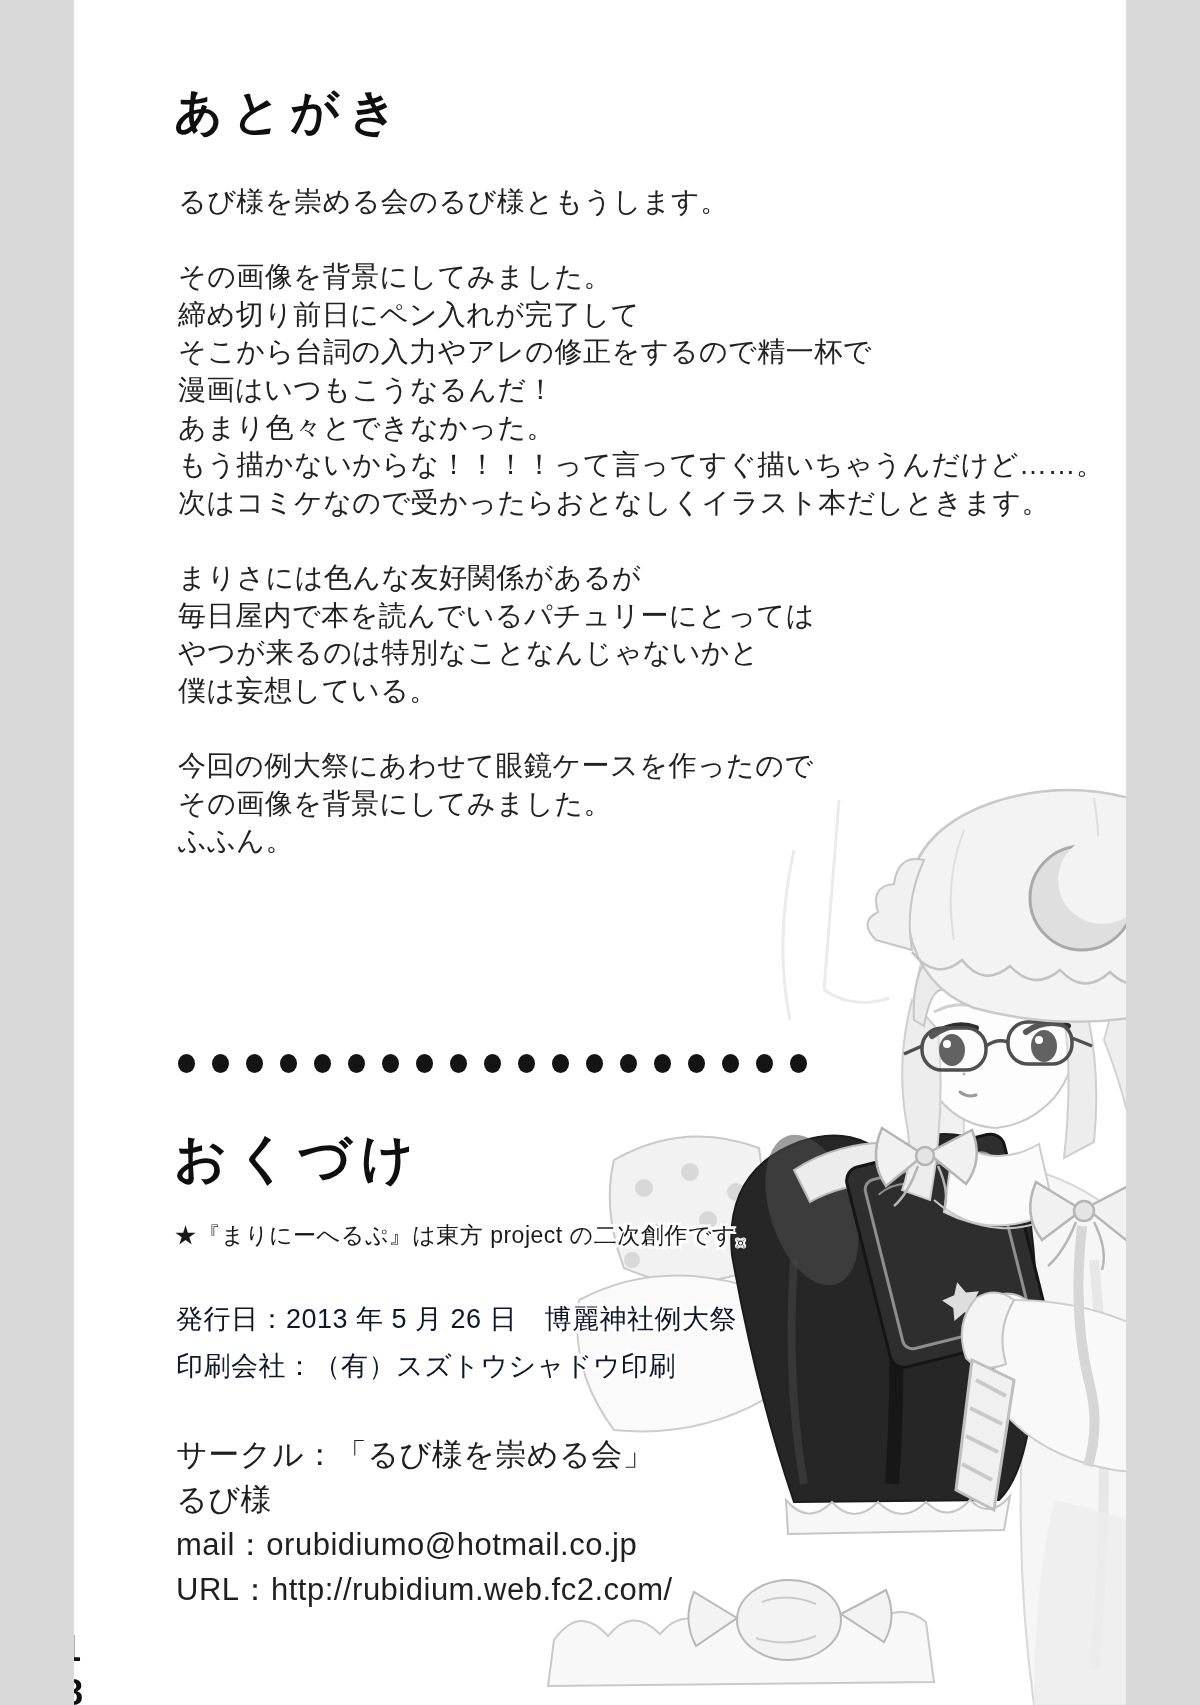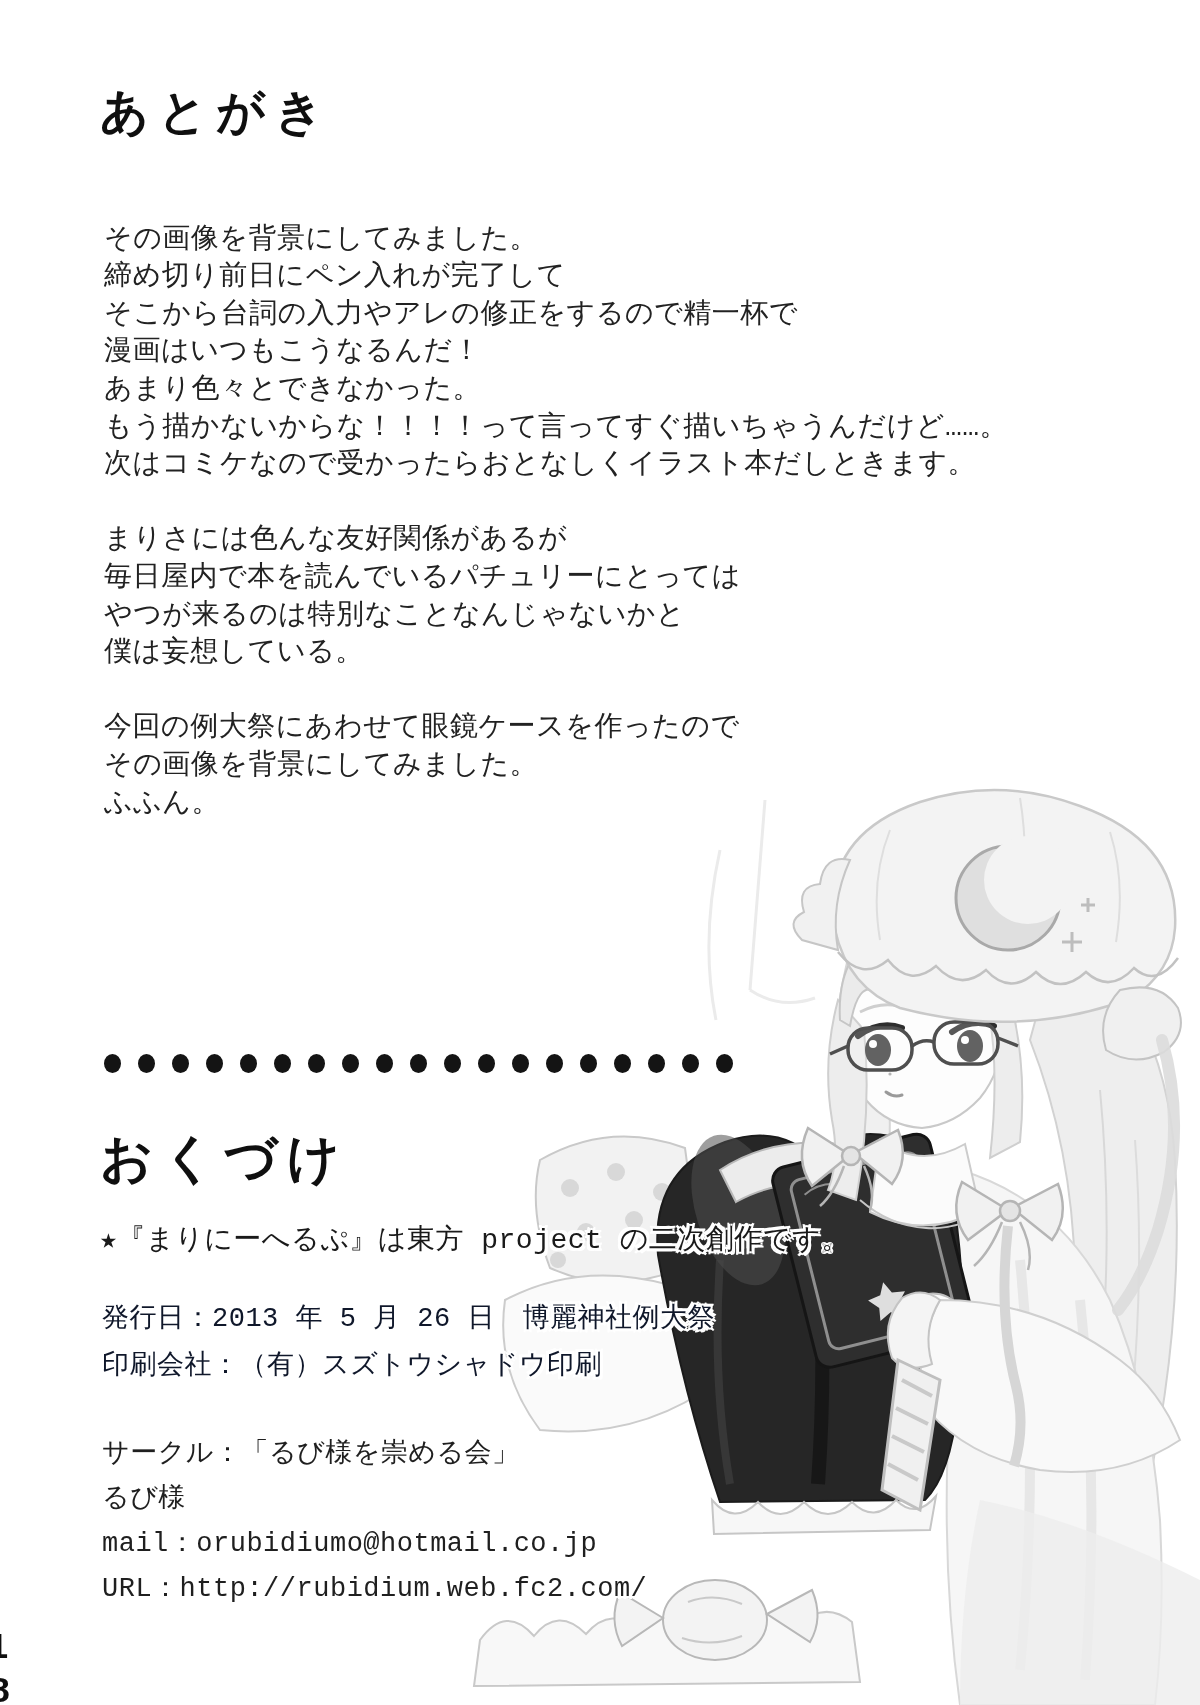--- a/index.html
+++ b/index.html
@@ -1,22 +1,22 @@
 <!DOCTYPE html>
 <html><head>
 <meta charset="utf-8">
 <style>
   html,body{margin:0;padding:0;background:#d9d9d9;}
   .page{
     position:relative;
-    width:1200px;height:1705px;
+    width:1052px;height:1705px;
     margin:0 auto;
     background:#ffffff;
     overflow:hidden;
-    font-family:Liberation Mono, monospace;
+    font-family:Liberation Sans, sans-serif;
     color:#1e1e1e;
   }
   .heading{
     position:absolute;left:100px;
     font-weight:bold;color:#0f0f0f;
     letter-spacing:9px;
   }
   #afterword-heading{top:80px;font-size:48px;}
   #colophon-heading{top:1124px;font-size:52px;}
   .body-text{
@@ -31,45 +31,46 @@
   }
   .dot{width:17px;height:19px;border-radius:50%;background:#141414;display:inline-block;}
   .halo{
     text-shadow:
       2px 0 0 #fff,-2px 0 0 #fff,0 2px 0 #fff,0 -2px 0 #fff,
       2px 2px 0 #fff,-2px -2px 0 #fff,2px -2px 0 #fff,-2px 2px 0 #fff,
       3px 3px 0 #fff,-3px 3px 0 #fff,3px -3px 0 #fff,-3px -3px 0 #fff;
   }
   .colophon-note{
     position:absolute;left:100px;top:1220px;
-    font-size:28px;letter-spacing:0.5px;color:#1a1a1a;
+    font-size:23px;letter-spacing:0.5px;color:#1a1a1a;
   }
   .pub-block{
     position:absolute;left:102px;top:1296px;
     font-size:27px;line-height:47px;letter-spacing:0.5px;color:#0f172a;
   }
   .circle-block{
     position:absolute;left:102px;top:1432px;
-    font-size:27px;line-height:45px;letter-spacing:0.5px;color:#1f1f1f;
+    font-size:31px;line-height:45px;letter-spacing:0.5px;color:#1f1f1f;
   }
   .edge-mark{
     position:absolute;color:#0f0f0f;font-size:36px;font-weight:bold;
   }
   #edge-mark-1{left:-13px;top:1628px;}
   #edge-mark-2{left:-11px;top:1672px;}
   svg.illust{position:absolute;left:420px;top:740px;}
 </style>
 </head>
 <body>
 
 <div class="page">
 
   <div class="heading" id="afterword-heading">あとがき</div>
 
   <div class="body-text">
+    <div class="tline">るび様を崇める会のるび様ともうします。</div>
     <div class="tline"></div>
     <div class="tline">その画像を背景にしてみました。</div>
     <div class="tline">締め切り前日にペン入れが完了して</div>
     <div class="tline">そこから台詞の入力やアレの修正をするので精一杯で</div>
     <div class="tline">漫画はいつもこうなるんだ！</div>
     <div class="tline">あまり色々とできなかった。</div>
     <div class="tline">もう描かないからな！！！！って言ってすぐ描いちゃうんだけど……。</div>
     <div class="tline">次はコミケなので受かったらおとなしくイラスト本だしときます。</div>
     <div class="tline"></div>
     <div class="tline">まりさには色んな友好関係があるが</div>

